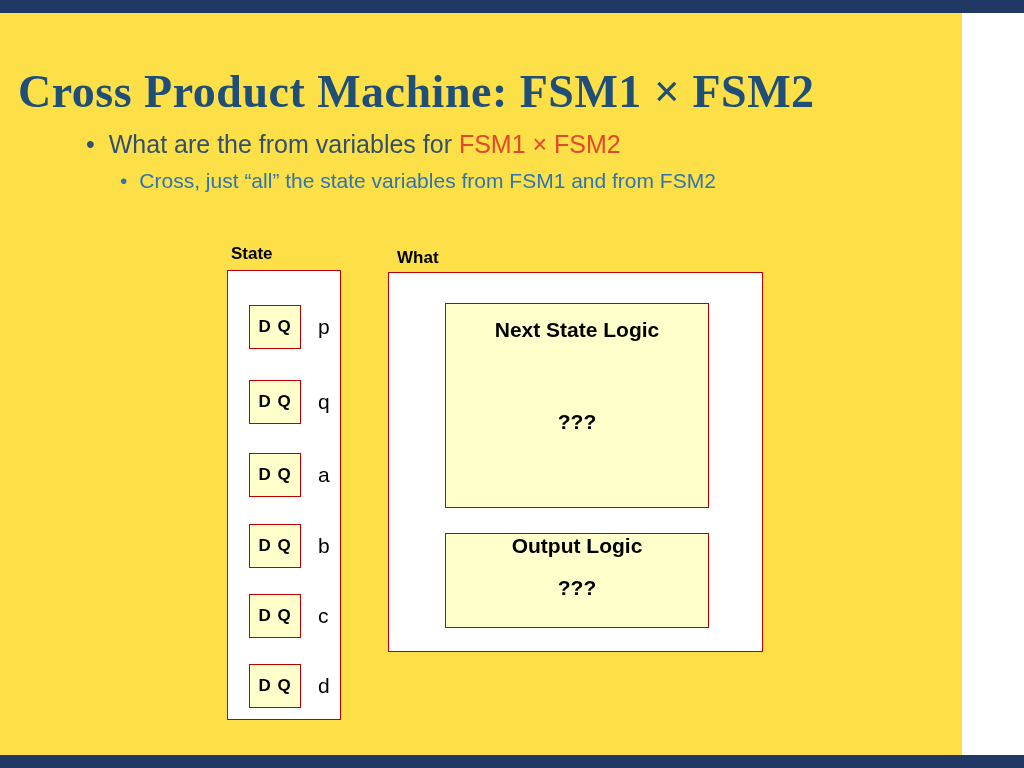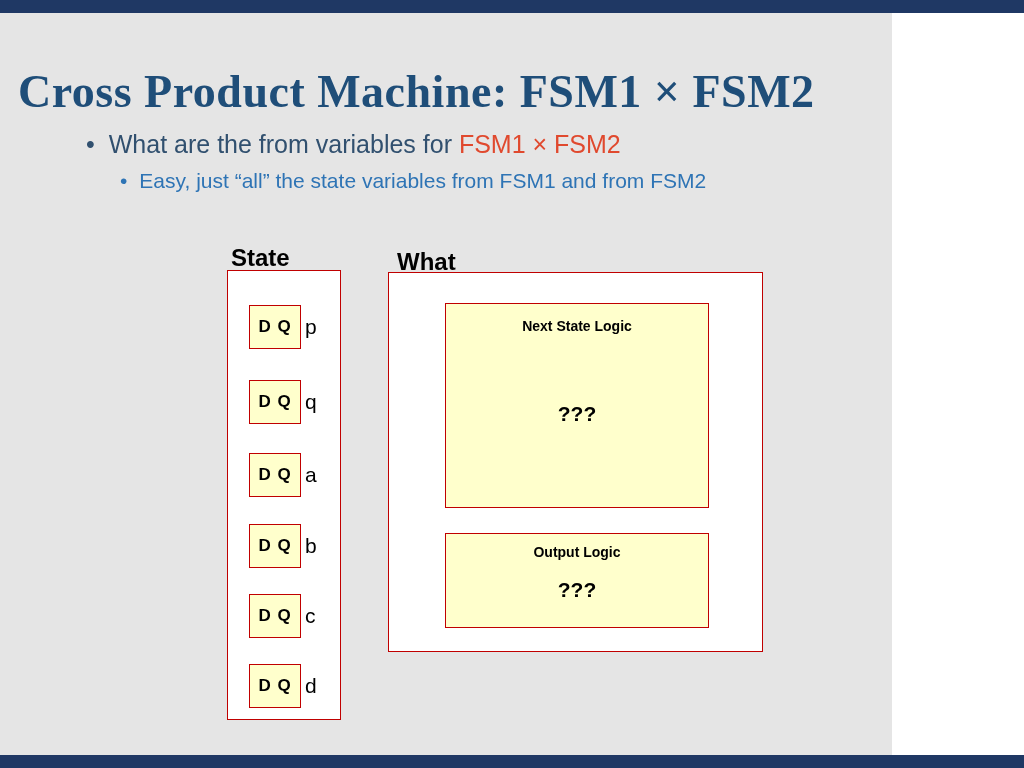--- a/index.html
+++ b/index.html
@@ -2,98 +2,98 @@
 <html><head>
   <meta charset="utf-8">
   <style>
     html, body { margin: 0; padding: 0; }
     body {
       width: 1024px; height: 768px;
       background: #ffffff;
       font-family: "Liberation Sans", sans-serif;
       overflow: hidden;
     }
-    .slide { position: relative; width: 892px; height: 768px; background: #e5e5e5; }
+    .slide { position: relative; width: 962px; height: 768px; background: #fde047; }
 
     .accent-bar { position: absolute; left: 0; width: 1024px; height: 13px; background: #1f3864; }
     .accent-bar.top { top: 0; }
     .accent-bar.bottom { bottom: 0; }
 
     .slide-title {
       position: absolute; left: 18px; top: 34px;
       font-family: "Liberation Serif", serif;
       font-weight: bold; font-size: 46px; letter-spacing: 0.5px;
       color: #1f4e79; white-space: nowrap;
     }
 
     .bullet-row { position: absolute; display: flex; align-items: baseline; white-space: nowrap; }
     .bullet-marker { margin-right: 14px; }
     .bullet-l1 { left: 86px; top: 130px; font-size: 25px; color: #31506f; }
     .bullet-l1 .hl { color: #e0492e; }
     .bullet-l2 { left: 120px; top: 169px; font-size: 21px; color: #2e74b5; }
     .bullet-l2 .bullet-marker { margin-right: 12px; }
 
     .section-label {
-      position: absolute; font-weight: bold; font-size: 24px; color: #000000;
+      position: absolute; font-weight: bold; font-size: 17px; color: #000000;
     }
     .state-label { left: 231px; top: 244px; }
     .logic-label { left: 397px; top: 248px; }
 
     .state-outline {
       position: absolute; left: 227px; top: 270px; width: 114px; height: 450px;
       border: 1.5px solid #c00000; background: #ffffff; box-sizing: border-box;
     }
     .logic-outline {
       position: absolute; left: 388px; top: 272px; width: 375px; height: 380px;
       border: 1.5px solid #c00000; background: #ffffff; box-sizing: border-box;
     }
 
     .ff-row {
       position: absolute; left: 249px; height: 46px;
-      display: flex; align-items: center; gap: 4px;
+      display: flex; align-items: center; gap: 17px;
     }
     .dq-box {
       width: 50px; height: 42px;
       background: #ffffcc; border: 1.5px solid #c00000; box-sizing: content-box;
       display: flex; align-items: center; justify-content: center;
       font-weight: bold; font-size: 17px; color: #000000; letter-spacing: 1px;
     }
     .var-label { font-size: 21px; color: #000000; }
 
     .logic-block {
       position: absolute; left: 445px; width: 264px;
       background: #ffffcc; border: 1.5px solid #c00000; box-sizing: border-box;
       text-align: center; color: #000000;
     }
     .next-state-block { top: 303px; height: 205px; }
     .output-block { top: 533px; height: 95px; }
-    .block-title { font-weight: bold; font-size: 14px; }
+    .block-title { font-weight: bold; font-size: 21px; }
     .next-state-block .block-title { margin-top: 14px; }
     .next-state-block .block-content { margin-top: 68px; }
-    .output-block .block-title { margin-top: 10px; }
+    .output-block .block-title { }
     .output-block .block-content { margin-top: 18px; }
     .block-content { font-weight: bold; font-size: 21px; }
   </style>
 </head>
 <body>
 
 <div class="slide">
 
   <div class="accent-bar top"></div>
 
   <h1 class="slide-title">Cross Product Machine: FSM1 × FSM2</h1>
 
   <div class="bullet-row bullet-l1">
     <span class="bullet-marker">•</span>
     <span><span>What are the from variables for </span><span class="hl">FSM1 × FSM2</span></span>
   </div>
 
   <div class="bullet-row bullet-l2">
     <span class="bullet-marker">•</span>
-    <span>Easy, just “all” the state variables from FSM1 and from FSM2</span>
+    <span>Cross, just “all” the state variables from FSM1 and from FSM2</span>
   </div>
 
   <div class="section-label state-label">State</div>
   <div class="section-label logic-label">What</div>
 
   <div class="state-outline"></div>
   <div class="logic-outline"></div>
 
   <div class="ff-row" style="top:304px">
     <span class="dq-box">D Q</span>

